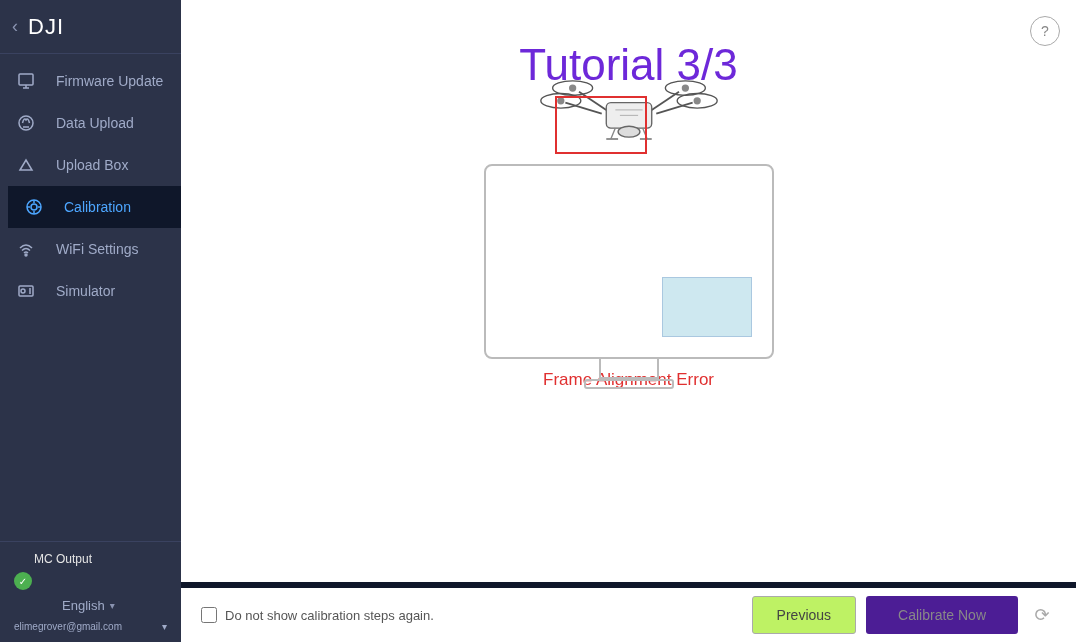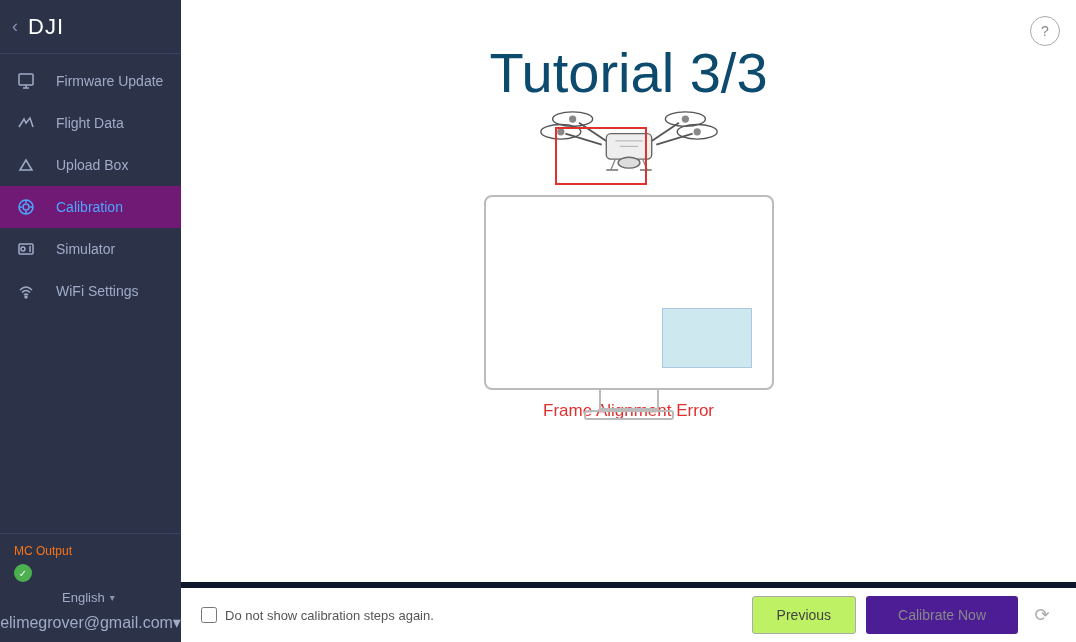--- a/index.html
+++ b/index.html
@@ -47,43 +47,45 @@
       align-items: center;
       padding: 11px 16px;
       color: #a0abc8;
       font-size: 14px;
       cursor: pointer;
       position: relative;
       gap: 20px;
     }
     .nav-item.active {
       color: #4da6ff;
-      background: #701a75;
+      background: #0f172a;
+      margin-left: 8px;
     }
     .nav-item.active::left-border {
       content: '';
     }
     .nav-icon {
       width: 20px;
       height: 20px;
       display: flex;
       align-items: center;
       justify-content: center;
       font-size: 15px;
       flex-shrink: 0;
     }
 
     .sidebar-footer {
       padding: 10px 14px;
       border-top: 1px solid #3a4260;
     }
     .mc-output-label {
-      color: #f97316;
+      color: #e5e5e5;
       font-size: 12px;
       margin-bottom: 6px;
+      margin-left: 20px;
     }
     .mc-status {
       display: flex;
       align-items: center;
       gap: 6px;
     }
     .mc-dot {
       width: 18px;
       height: 18px;
       border-radius: 50%;
@@ -107,23 +109,23 @@
       cursor: pointer;
       margin-left: 48px;
     }
     .sidebar-lang .chevron {
       font-size: 10px;
       color: #8a93b0;
     }
     .sidebar-email {
       display: flex;
       align-items: center;
-      justify-content: center;
+      justify-content: space-between;
       color: #a0abc8;
-      font-size: 16px;
+      font-size: 10px;
       padding-top: 4px;
     }
 
     
     .main {
       flex: 1;
       background: #fff;
       display: flex;
       flex-direction: column;
       position: relative;
@@ -147,24 +149,24 @@
       background: none;
       cursor: pointer;
       display: flex;
       align-items: center;
       justify-content: center;
       color: #888;
       font-size: 14px;
     }
 
     .tutorial-title {
-      font-size: 56px;
-      color: #0c4a6e;
+      font-size: 44px;
+      color: #6d28d9;
       font-weight: 300;
-      margin-bottom: 30px;
+      margin-bottom: 14px;
     }
 
     
     .monitor-wrapper {
       position: relative;
       width: 310px;
       height: 230px;
       margin-bottom: 20px;
     }
     .monitor-screen {
@@ -323,24 +325,26 @@
           <rect x="2" y="2" width="14" height="11" rx="1"></rect>
           <line x1="9" y1="13" x2="9" y2="16"></line>
           <line x1="6" y1="16" x2="12" y2="16"></line>
         </svg>
       </span>
       <span>Firmware Update</span>
     </div>
     <div class="nav-item">
       <span class="nav-icon">
         <svg width="18" height="18" viewBox="0 0 18 18" fill="none" stroke="#a0abc8" stroke-width="1.5">
-          <path d="M2 13 L7 5 L9 9 L13 4 L16 13"></path>
-        </svg>
-      </span>
-      <span>Flight Data</span>
+          <circle cx="9" cy="9" r="7"></circle>
+          <path d="M5.5 9 Q7 3 9 6 Q11 3 12.5 9"></path>
+          <line x1="6" y1="13" x2="12" y2="13"></line>
+        </svg>
+      </span>
+      <span>Data Upload</span>
     </div>
     <div class="nav-item">
       <span class="nav-icon">
         <svg width="18" height="18" viewBox="0 0 18 18" fill="none" stroke="#a0abc8" stroke-width="1.5">
           <path d="M3 14 L9 4 L15 14 Z"></path>
         </svg>
       </span>
       <span>Upload Box</span>
     </div>
     <div class="nav-item active">
@@ -352,40 +356,40 @@
           <line x1="9" y1="13" x2="9" y2="16"></line>
           <line x1="2" y1="9" x2="5" y2="9"></line>
           <line x1="13" y1="9" x2="16" y2="9"></line>
         </svg>
       </span>
       <span>Calibration</span>
     </div>
     <div class="nav-item">
       <span class="nav-icon">
         <svg width="18" height="18" viewBox="0 0 18 18" fill="none" stroke="#a0abc8" stroke-width="1.5">
+          <path d="M3 8 Q9 2 15 8"></path>
+          <path d="M5 10.5 Q9 6.5 13 10.5"></path>
+          <path d="M7 13 Q9 11 11 13"></path>
+          <circle cx="9" cy="15" r="1" fill="#a0abc8"></circle>
+        </svg>
+      </span>
+      <span>WiFi Settings</span>
+    </div>
+    <div class="nav-item">
+      <span class="nav-icon">
+        <svg width="18" height="18" viewBox="0 0 18 18" fill="none" stroke="#a0abc8" stroke-width="1.5">
           <rect x="2" y="4" width="14" height="10" rx="1"></rect>
           <circle cx="6" cy="9" r="2"></circle>
           <line x1="12" y1="7" x2="14" y2="7"></line>
           <line x1="12" y1="9" x2="14" y2="9"></line>
           <line x1="12" y1="11" x2="14" y2="11"></line>
         </svg>
       </span>
       <span>Simulator</span>
     </div>
-    <div class="nav-item">
-      <span class="nav-icon">
-        <svg width="18" height="18" viewBox="0 0 18 18" fill="none" stroke="#a0abc8" stroke-width="1.5">
-          <path d="M3 8 Q9 2 15 8"></path>
-          <path d="M5 10.5 Q9 6.5 13 10.5"></path>
-          <path d="M7 13 Q9 11 11 13"></path>
-          <circle cx="9" cy="15" r="1" fill="#a0abc8"></circle>
-        </svg>
-      </span>
-      <span>WiFi Settings</span>
-    </div>
   </div>
 
   <div class="sidebar-footer">
     <div class="mc-output-label">MC Output</div>
     <div class="mc-status">
       <div class="mc-dot"></div>
     </div>
     <div class="sidebar-lang">
       <span>English</span>
       <span class="chevron">▾</span>

